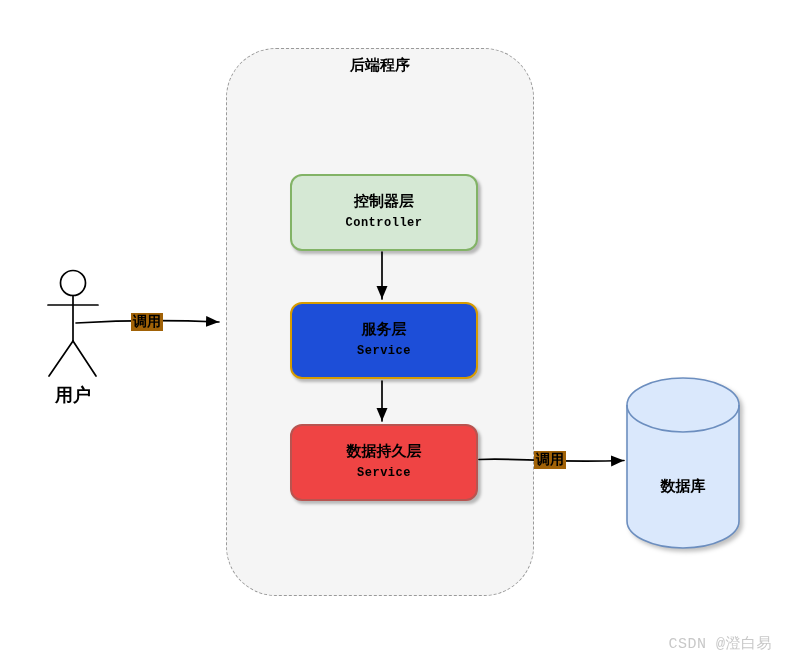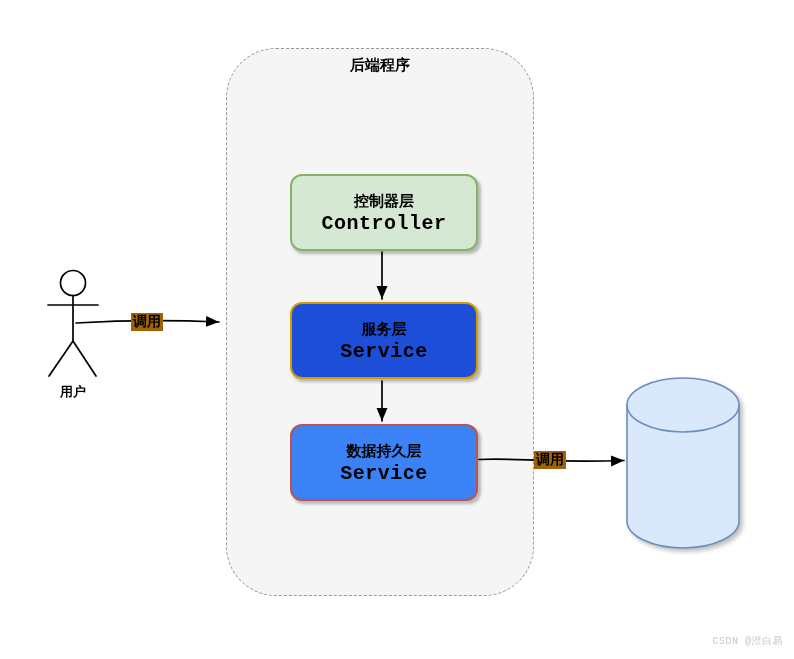--- a/index.html
+++ b/index.html
@@ -18,46 +18,46 @@
     font-size:15px;font-weight:bold;z-index:3;
   }
   
   .node{
     position:absolute;left:290px;width:188px;height:77px;border-radius:12px;
     box-sizing:border-box;display:flex;flex-direction:column;align-items:center;
     justify-content:center;text-align:center;z-index:3;
     box-shadow:2.5px 3px 3px rgba(0,0,0,0.25);
   }
   .node .zh{font-size:15px;font-weight:bold;line-height:21px;}
-  .node .en{font-size:20px;font-weight:bold;line-height:21px;letter-spacing:0.5px;}
+  .node .en{font-size:12px;font-weight:bold;line-height:21px;letter-spacing:0.5px;}
   .node-controller{top:174px;background:#d5e8d4;border:2px solid #82b366;text-align:center;}
   .node-service{top:302px;background:#1d4ed8;border:2px solid #d79b00;}
-  .node-mapper{top:424px;background:#3b82f6;border:2px solid #b85450;}
+  .node-mapper{top:424px;background:#ef4444;border:2px solid #b85450;}
   
   svg.draw{position:absolute;left:0;top:0;z-index:2;}
   .stroke-black{stroke:#000;stroke-width:1.7;fill:none;stroke-linecap:round;}
   .db-shape{stroke:#6c8ebf;stroke-width:1.6;}
   .db-group{filter:drop-shadow(3px 3px 2px rgba(0,0,0,0.25));}
   
   .edge-label{
     position:absolute;font-size:14px;font-weight:bold;background:#a16207;
     padding:0 2px;z-index:4;white-space:nowrap;
   }
   .edge-label-user{left:131px;top:313px;}
   .edge-label-db{left:534px;top:451px;}
   .actor-label{
     position:absolute;left:38px;top:383px;width:70px;text-align:center;
-    font-size:13px;font-weight:bold;z-index:3;
+    font-size:18px;font-weight:bold;z-index:3;
   }
   .db-label{
     position:absolute;left:627px;top:477px;width:112px;text-align:center;
     font-size:15px;font-weight:bold;z-index:3;
   }
   .watermark{
-    position:absolute;right:11px;top:634px;font-size:10px;color:#c8c8c8;
+    position:absolute;right:22px;top:634px;font-size:15px;color:#c8c8c8;
     z-index:3;letter-spacing:0.5px;
   }
 </style>
 </head>
 <body>
 
 <div class="stage">
 
   <div class="backend"></div>
   <div class="backend-title">后端程序</div>
@@ -100,15 +100,16 @@
 
   <div class="node node-mapper">
     <div class="zh">数据持久层</div>
     <div class="en">Service</div>
   </div>
 
   <div class="edge-label edge-label-user">调用</div>
   <div class="edge-label edge-label-db">调用</div>
 
   <div class="actor-label">用户</div>
+  <div class="db-label">数据库</div>
 
   <div class="watermark">CSDN @澄白易</div>
 </div>
 
 </body></html>

